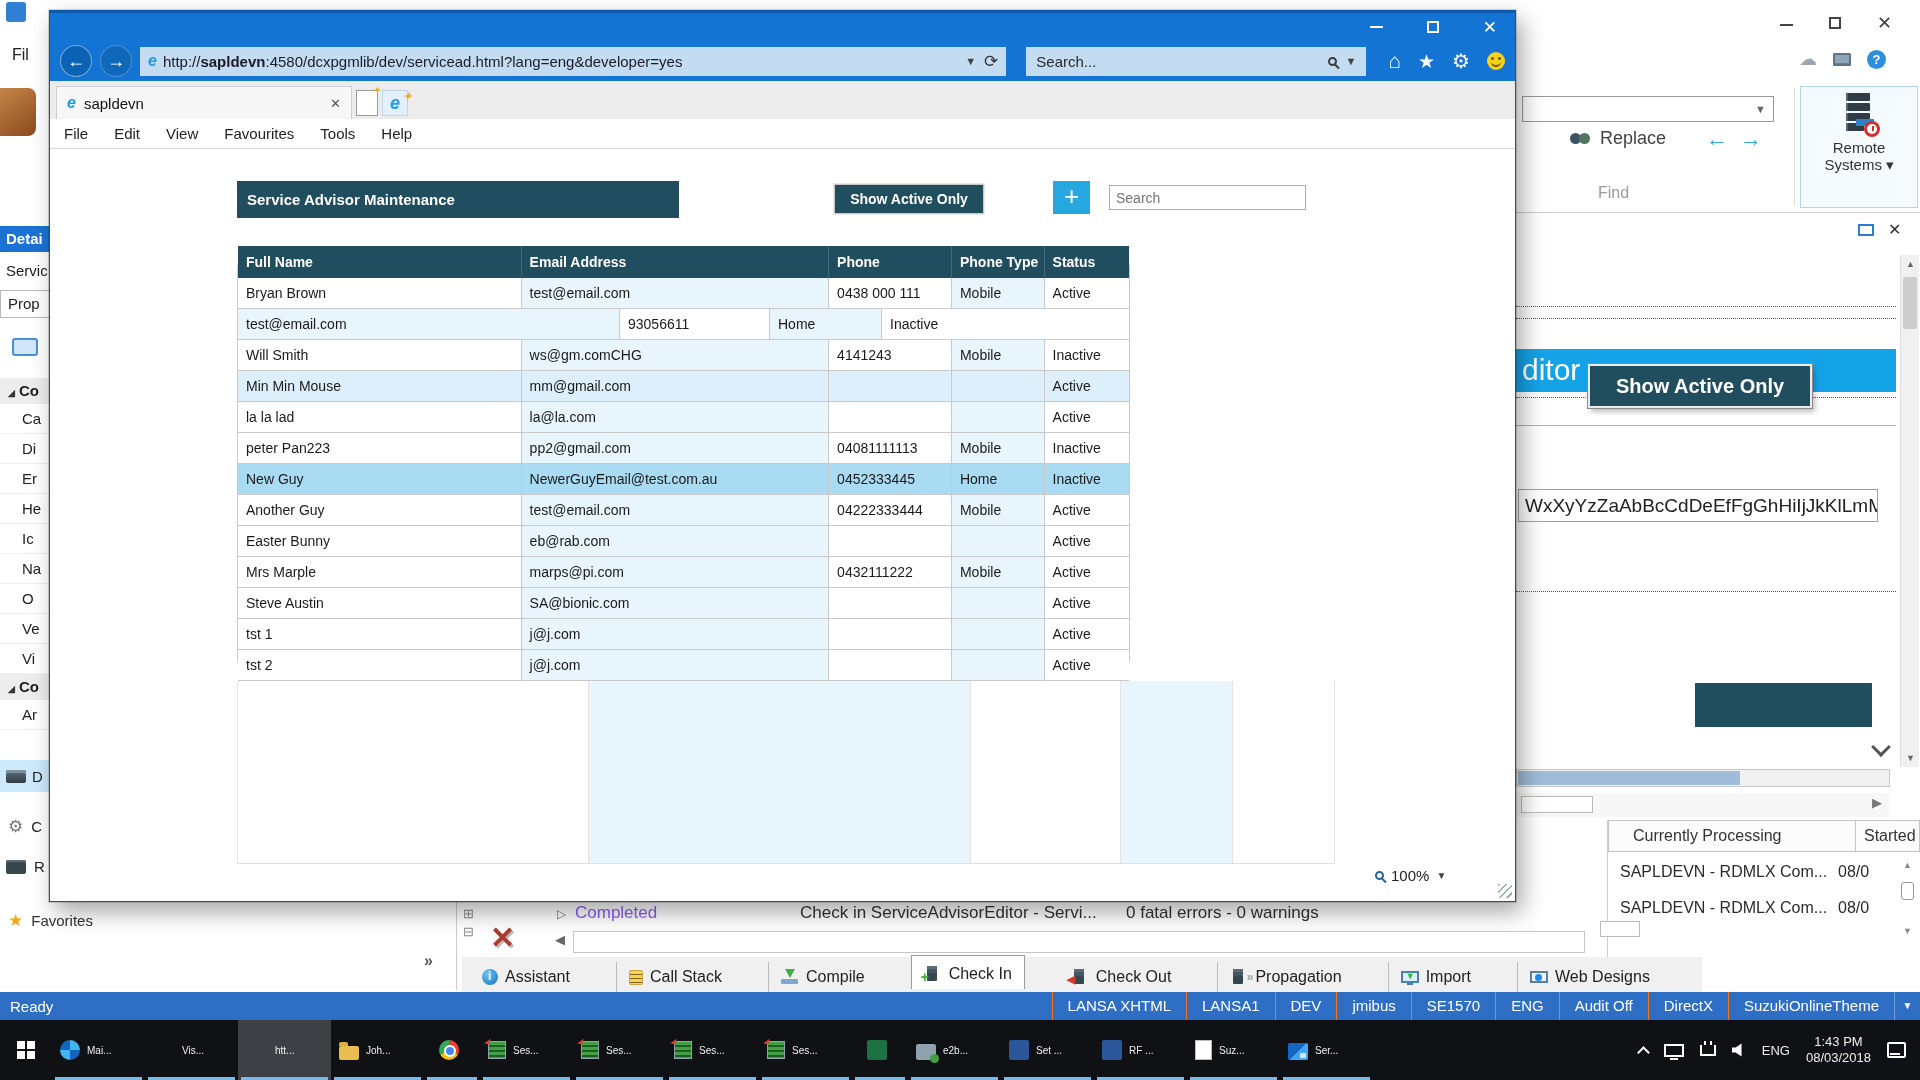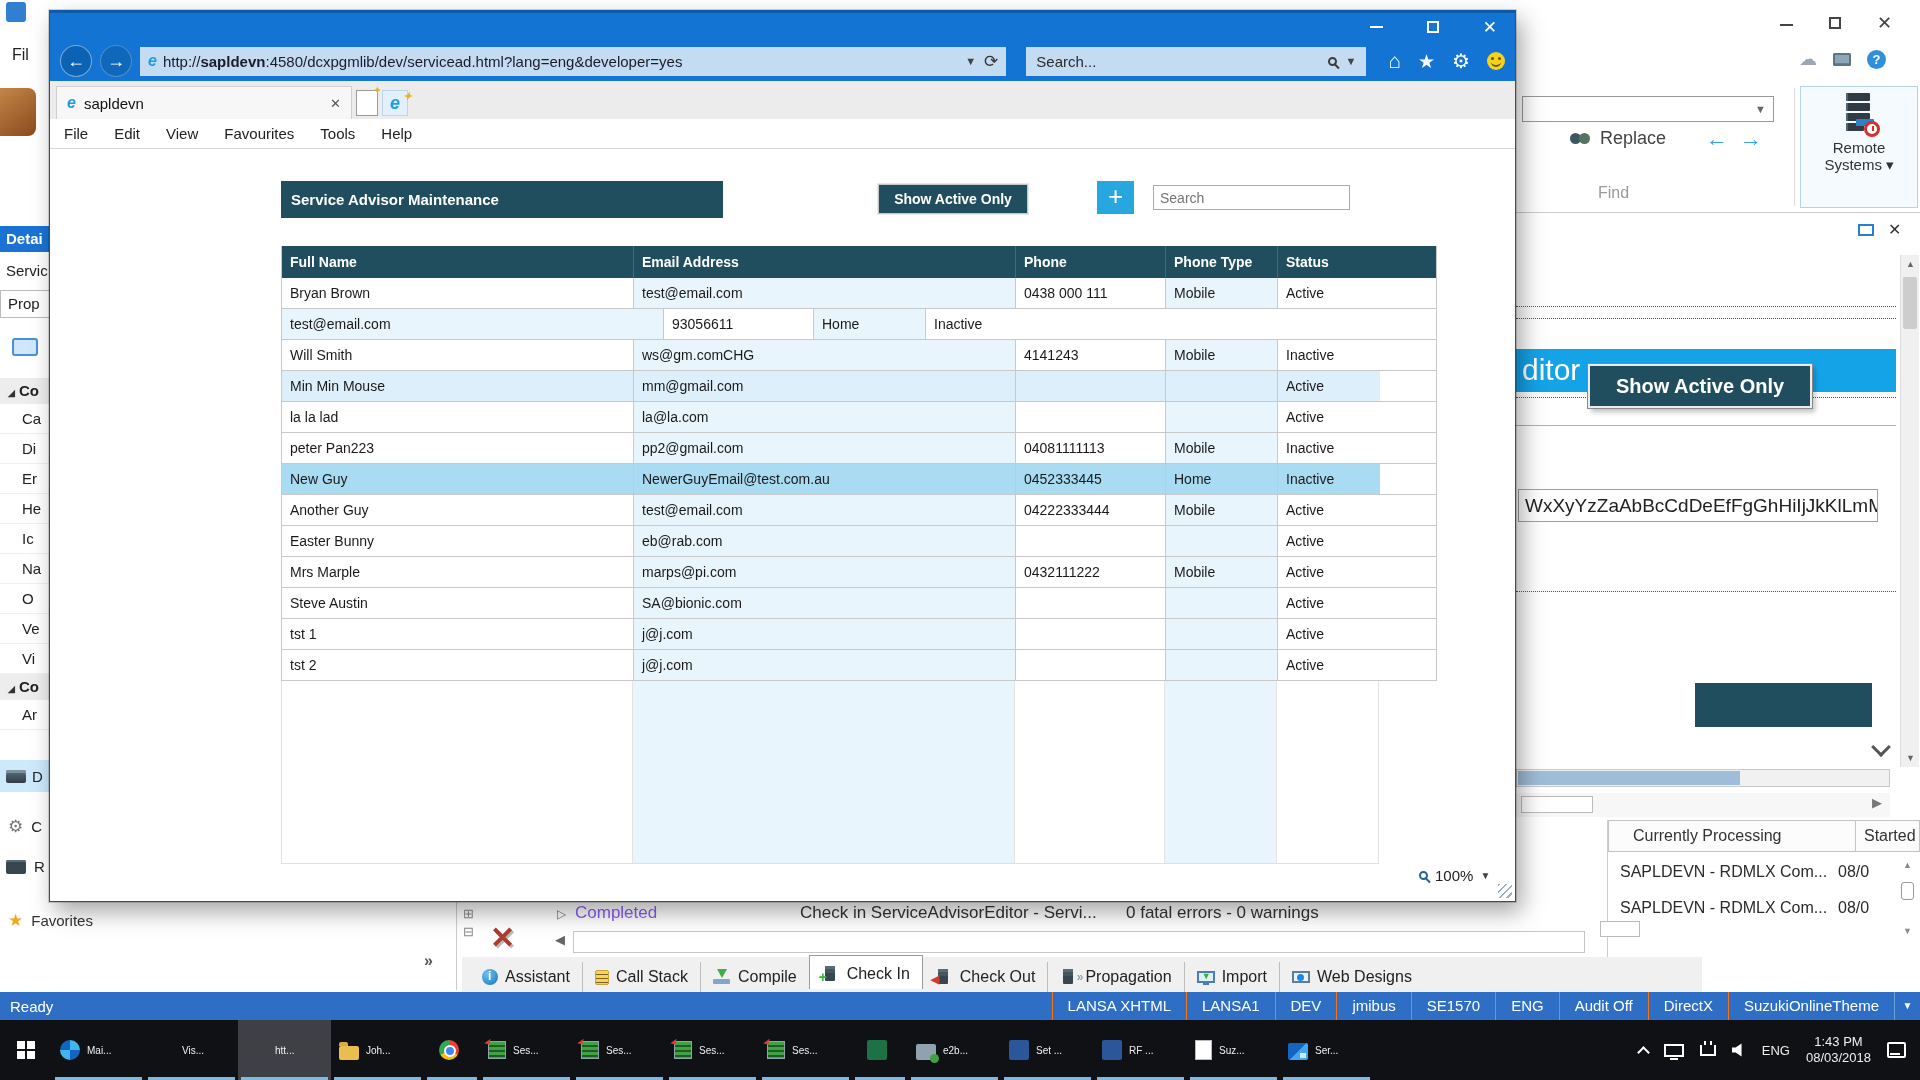--- a/index.html
+++ b/index.html
@@ -108,21 +108,21 @@
   .bp-grid2{left:463px;top:924px;font-size:13px;color:#888;}
   .bp-redx{left:490px;top:920px;font-size:30px;font-weight:bold;color:#b03a2e;text-shadow:2px 2px 0 #bbb;}
   .bp-tri{left:557px;top:907px;font-size:12px;color:#777;}
   .bp-status{left:575px;top:903px;font-size:17px;color:#8b5cf6;}
   .bp-msg{left:800px;top:903px;font-size:17px;color:#333;}
   .bp-warn{left:1126px;top:903px;font-size:17px;color:#333;}
   .bp-larr{left:555px;top:932px;font-size:13px;color:#666;}
   .bp-hscroll{left:573px;top:931px;width:1012px;height:22px;background:#fff;border:1px solid #c6c6c6;}
   .bp-tabs{left:462px;top:957px;width:1240px;height:35px;display:flex;align-items:flex-end;background:#f0f0f0;padding-left:8px;}
   .btab{display:flex;align-items:center;gap:7px;font-size:16px;color:#222;padding:6px 12px;position:relative;white-space:nowrap;}
-  .btab + .btab{border-left:1px solid #bdbdbd;}
+  .btab + .btab{border-left:1px solid #bdbdbd;margin-left:34px;}
   .btab.selected{background:#fff;border:1px solid #9c9c9c;border-bottom:none;top:-3px;padding-top:9px;}
   .btab.selected + .btab{border-left:none;}
   .ti{width:18px;height:16px;position:relative;display:inline-block;flex:none;}
   .ic-assistant .ti{background:radial-gradient(circle at 35% 30%,#6ec2f0,#1473be);border-radius:50%;width:16px;}
   .ic-assistant .ti::after{content:"i";position:absolute;left:6px;top:0px;color:#fff;font-size:12px;font-weight:bold;}
   .ic-callstack .ti{background:#f8d355;border:1px solid #caa53d;border-radius:2px;width:14px;height:15px;
      background-image:repeating-linear-gradient(180deg,transparent 0 3px,#7a6420 3px 4px);}
   .ic-compile .ti::before{content:"";position:absolute;left:4px;top:0;border-left:5px solid transparent;border-right:5px solid transparent;border-top:9px solid #3fae49;}
   .ic-compile .ti::after{content:"";position:absolute;left:0;bottom:1px;width:17px;height:5px;background:#7fa8cb;border-radius:1px;}
   .cab{position:absolute;left:3px;top:0;width:10px;height:15px;background:#37474f;border-radius:1px;box-shadow:inset 0 3px 0 #5a6c77, inset 0 7px 0 #44565f;}
@@ -173,32 +173,32 @@
   .tab-fav{color:#1e9ce8;font-weight:bold;font-style:italic;font-size:16px;}
   .tab-title{flex:1;color:#111;}
   .tab-close{color:#555;font-size:13px;}
   .newtab-ic{width:22px;height:26px;background:#fff;border:1px solid #9a9a9a;position:relative;margin-bottom:3px;}
   .newtab-ic::after{content:"✦";position:absolute;right:-5px;top:-7px;color:#e8b12a;font-size:11px;}
   .newie-ic{width:26px;height:26px;position:relative;margin-bottom:3px;background:#e3f0fb;border:1px solid #bcd6ec;
      color:#1e9ce8;font-weight:bold;font-style:italic;font-size:18px;text-align:center;line-height:24px;}
   .newie-ic::after{content:"✦";position:absolute;right:-5px;top:-7px;color:#e8b12a;font-size:11px;}
   .ie-menubar{height:30px;background:#fff;border-bottom:1px solid #d8d8d8;display:flex;align-items:center;
      padding-left:14px;gap:26px;font-size:15px;color:#222;flex:none;}
-  .ie-content{flex:1;background:#fff;position:relative;overflow:hidden;margin-left:44px;}
+  .ie-content{flex:1;background:#fff;position:relative;overflow:hidden;}
 
   
   .pg-titlebar{left:187px;top:32px;width:442px;height:37px;background:#214e5f;color:#fff;
      font-weight:bold;font-size:15px;line-height:37px;padding-left:10px;}
   .pg-active-btn{left:784px;top:35px;width:150px;height:30px;background:#214e5f;color:#fff;font-weight:bold;
      font-size:14px;text-align:center;line-height:28px;border:1px solid #c8c8c8;box-shadow:0 0 0 1px #e8e8e8;}
   .pg-add-btn{left:1003px;top:32px;width:37px;height:33px;background:#27a7e0;color:#fff;
      font-size:26px;text-align:center;line-height:31px;}
   .pg-search{left:1059px;top:36px;width:197px;height:25px;border:1px solid #aaa;font-size:14px;
      padding:0 6px;font-family:"Liberation Sans",sans-serif;color:#333;}
-  .pg-table{left:187px;top:97px;width:1156px;border-left:1px solid #c9c9c9;border-right:1px solid #c9c9c9;}
+  .pg-table{left:187px;top:97px;width:893px;border-left:1px solid #c9c9c9;border-right:1px solid #c9c9c9;border-radius:23px;}
   .thead{display:flex;height:32px;background:#214e5f;color:#fff;font-weight:bold;font-size:14px;}
   .th{padding:0 8px;line-height:32px;border-right:1px solid #3e6b7d;overflow:hidden;white-space:nowrap;}
   .tr{display:flex;height:31px;border-bottom:1px solid #c9c9c9;background:#fff;}
   .td{padding:0 8px;line-height:30px;font-size:14px;color:#1a1a1a;border-right:1px solid #c9c9c9;
      overflow:hidden;white-space:nowrap;}
   .c0{width:352px;} .c1{width:382px;background:#e9f5fc;} .c2{width:150px;}
   .c3{width:112px;background:#e9f5fc;} .c4{width:102px;border-right:none;}
   .thead .c1,.thead .c3{background:transparent;}
   .tr.tint .td{background:#ddeffa;}
   .tr.selected .td{background:#a9dbf3;}

